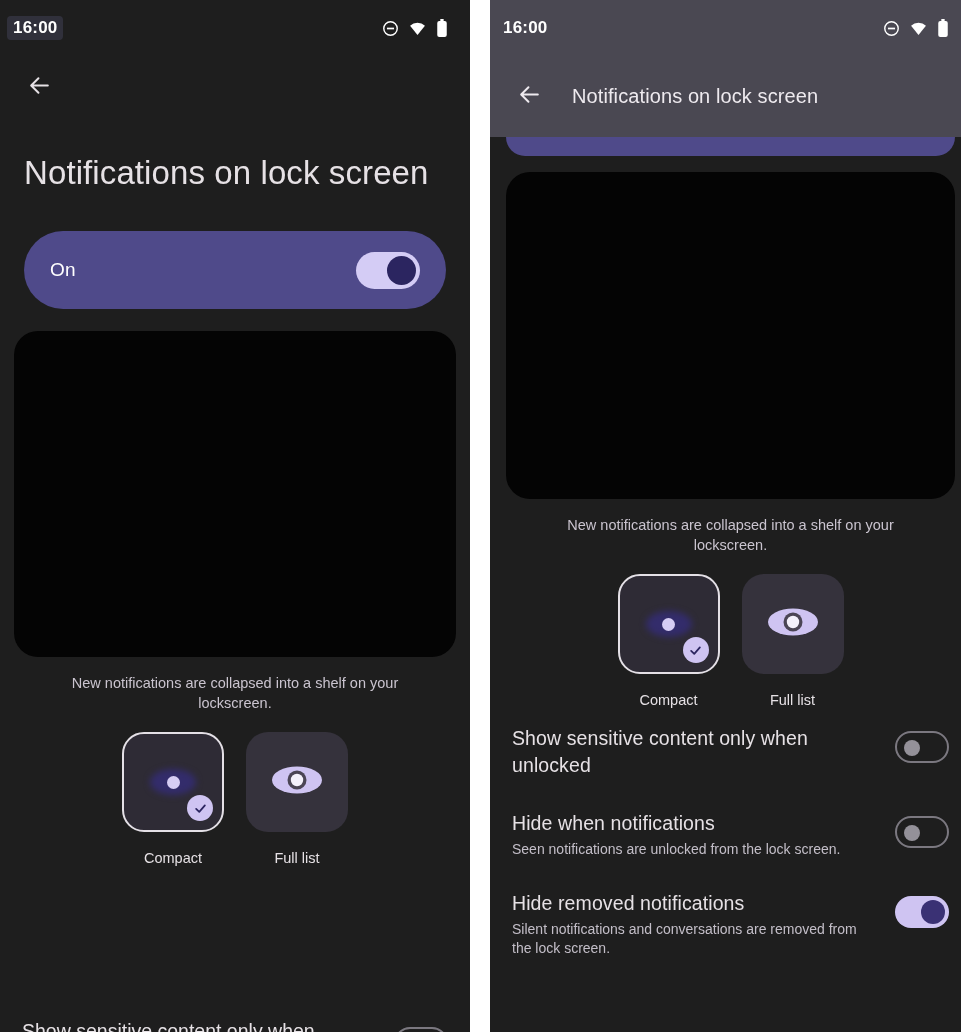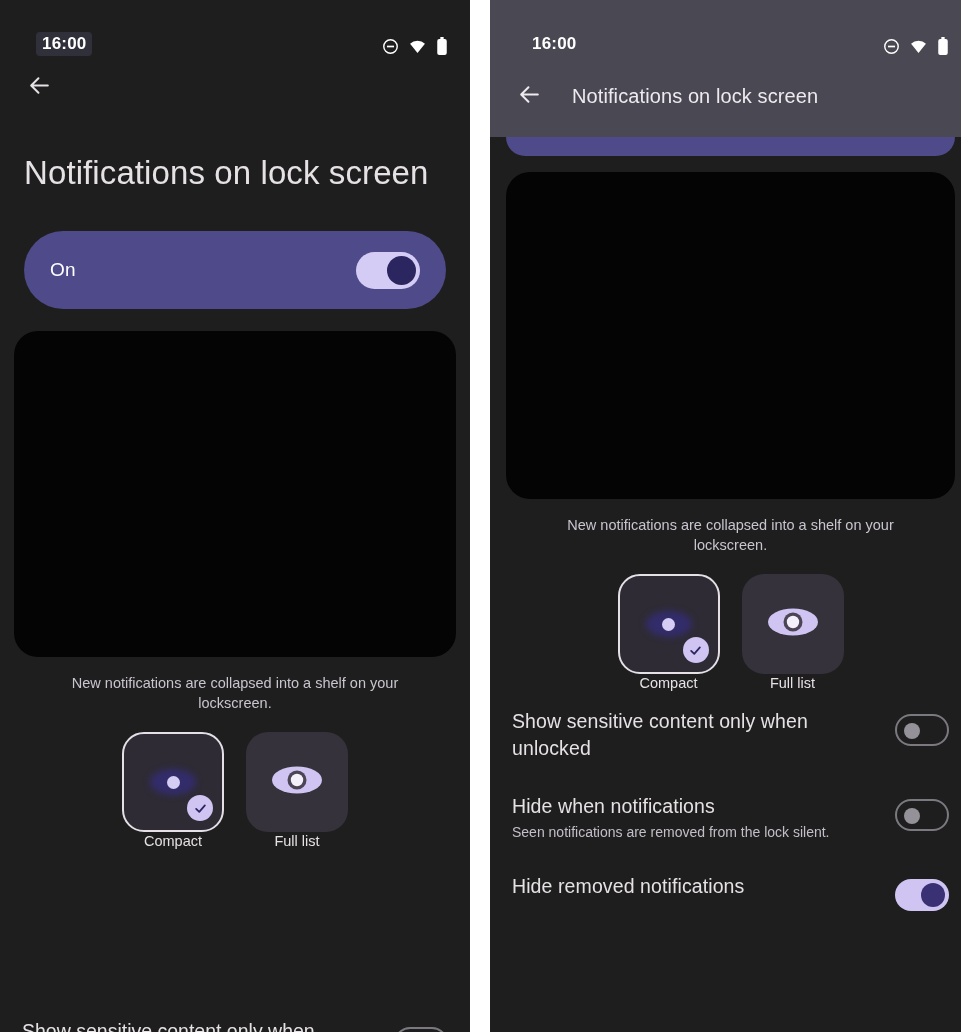--- a/index.html
+++ b/index.html
@@ -29,22 +29,22 @@
     flex: none;
   }
   .panel-left  { width: 470px; }
   .panel-right { width: 481px; margin-left: 10px; }
 
   
   .statusbar {
     position: relative;
     height: 56px;
     display: flex;
-    align-items: flex-end;
-    padding: 0 22px 0 36px;
+    align-items: center;
+    padding: 0 22px 0 7px;
   }
   .status-time {
     font-size: 17px;
     font-weight: bold;
     color: #ffffff;
     letter-spacing: .2px;
     padding: 2px 6px;
     border-radius: 4px;
   }
   .status-time.highlight { background: rgba(94,92,130,0.30); }
@@ -177,21 +177,21 @@
     background: #35323c;
     display: flex;
     align-items: center;
     justify-content: center;
   }
   .option.selected .option-thumb {
     background: #2e2b35;
     border: 2.5px solid #e4e0e6;
   }
   .option-label {
-    margin-top: 1px;
+    margin-top: 18px;
     font-size: 14.5px;
     color: #e6e1e5;
   }
   .check-badge {
     position: absolute;
     right: 9px; bottom: 9px;
     width: 26px; height: 26px;
     border-radius: 50%;
     background: #cfc4f2;
     display: flex;
@@ -480,30 +480,31 @@
             <div class="srow-title">Show sensitive content only when unlocked</div>
           </div>
           <div class="switch off-small">
             <div class="knob"></div>
           </div>
         </div>
 
         <div class="srow">
           <div class="srow-text">
             <div class="srow-title">Hide when notifications</div>
-            <div class="srow-sub">Seen notifications are removed from the lock silent.</div>
+            <div class="srow-sub">Seen notifications are unlocked from the lock screen.</div>
           </div>
           <div class="switch off-small">
             <div class="knob"></div>
           </div>
         </div>
 
         <div class="srow">
           <div class="srow-text">
             <div class="srow-title">Hide removed notifications</div>
+            <div class="srow-sub">Silent notifications and conversations are removed from the lock screen.</div>
           </div>
           <div class="switch on-small">
             <div class="knob"></div>
           </div>
         </div>
 
       </div>
     </div>
   </div>
 

